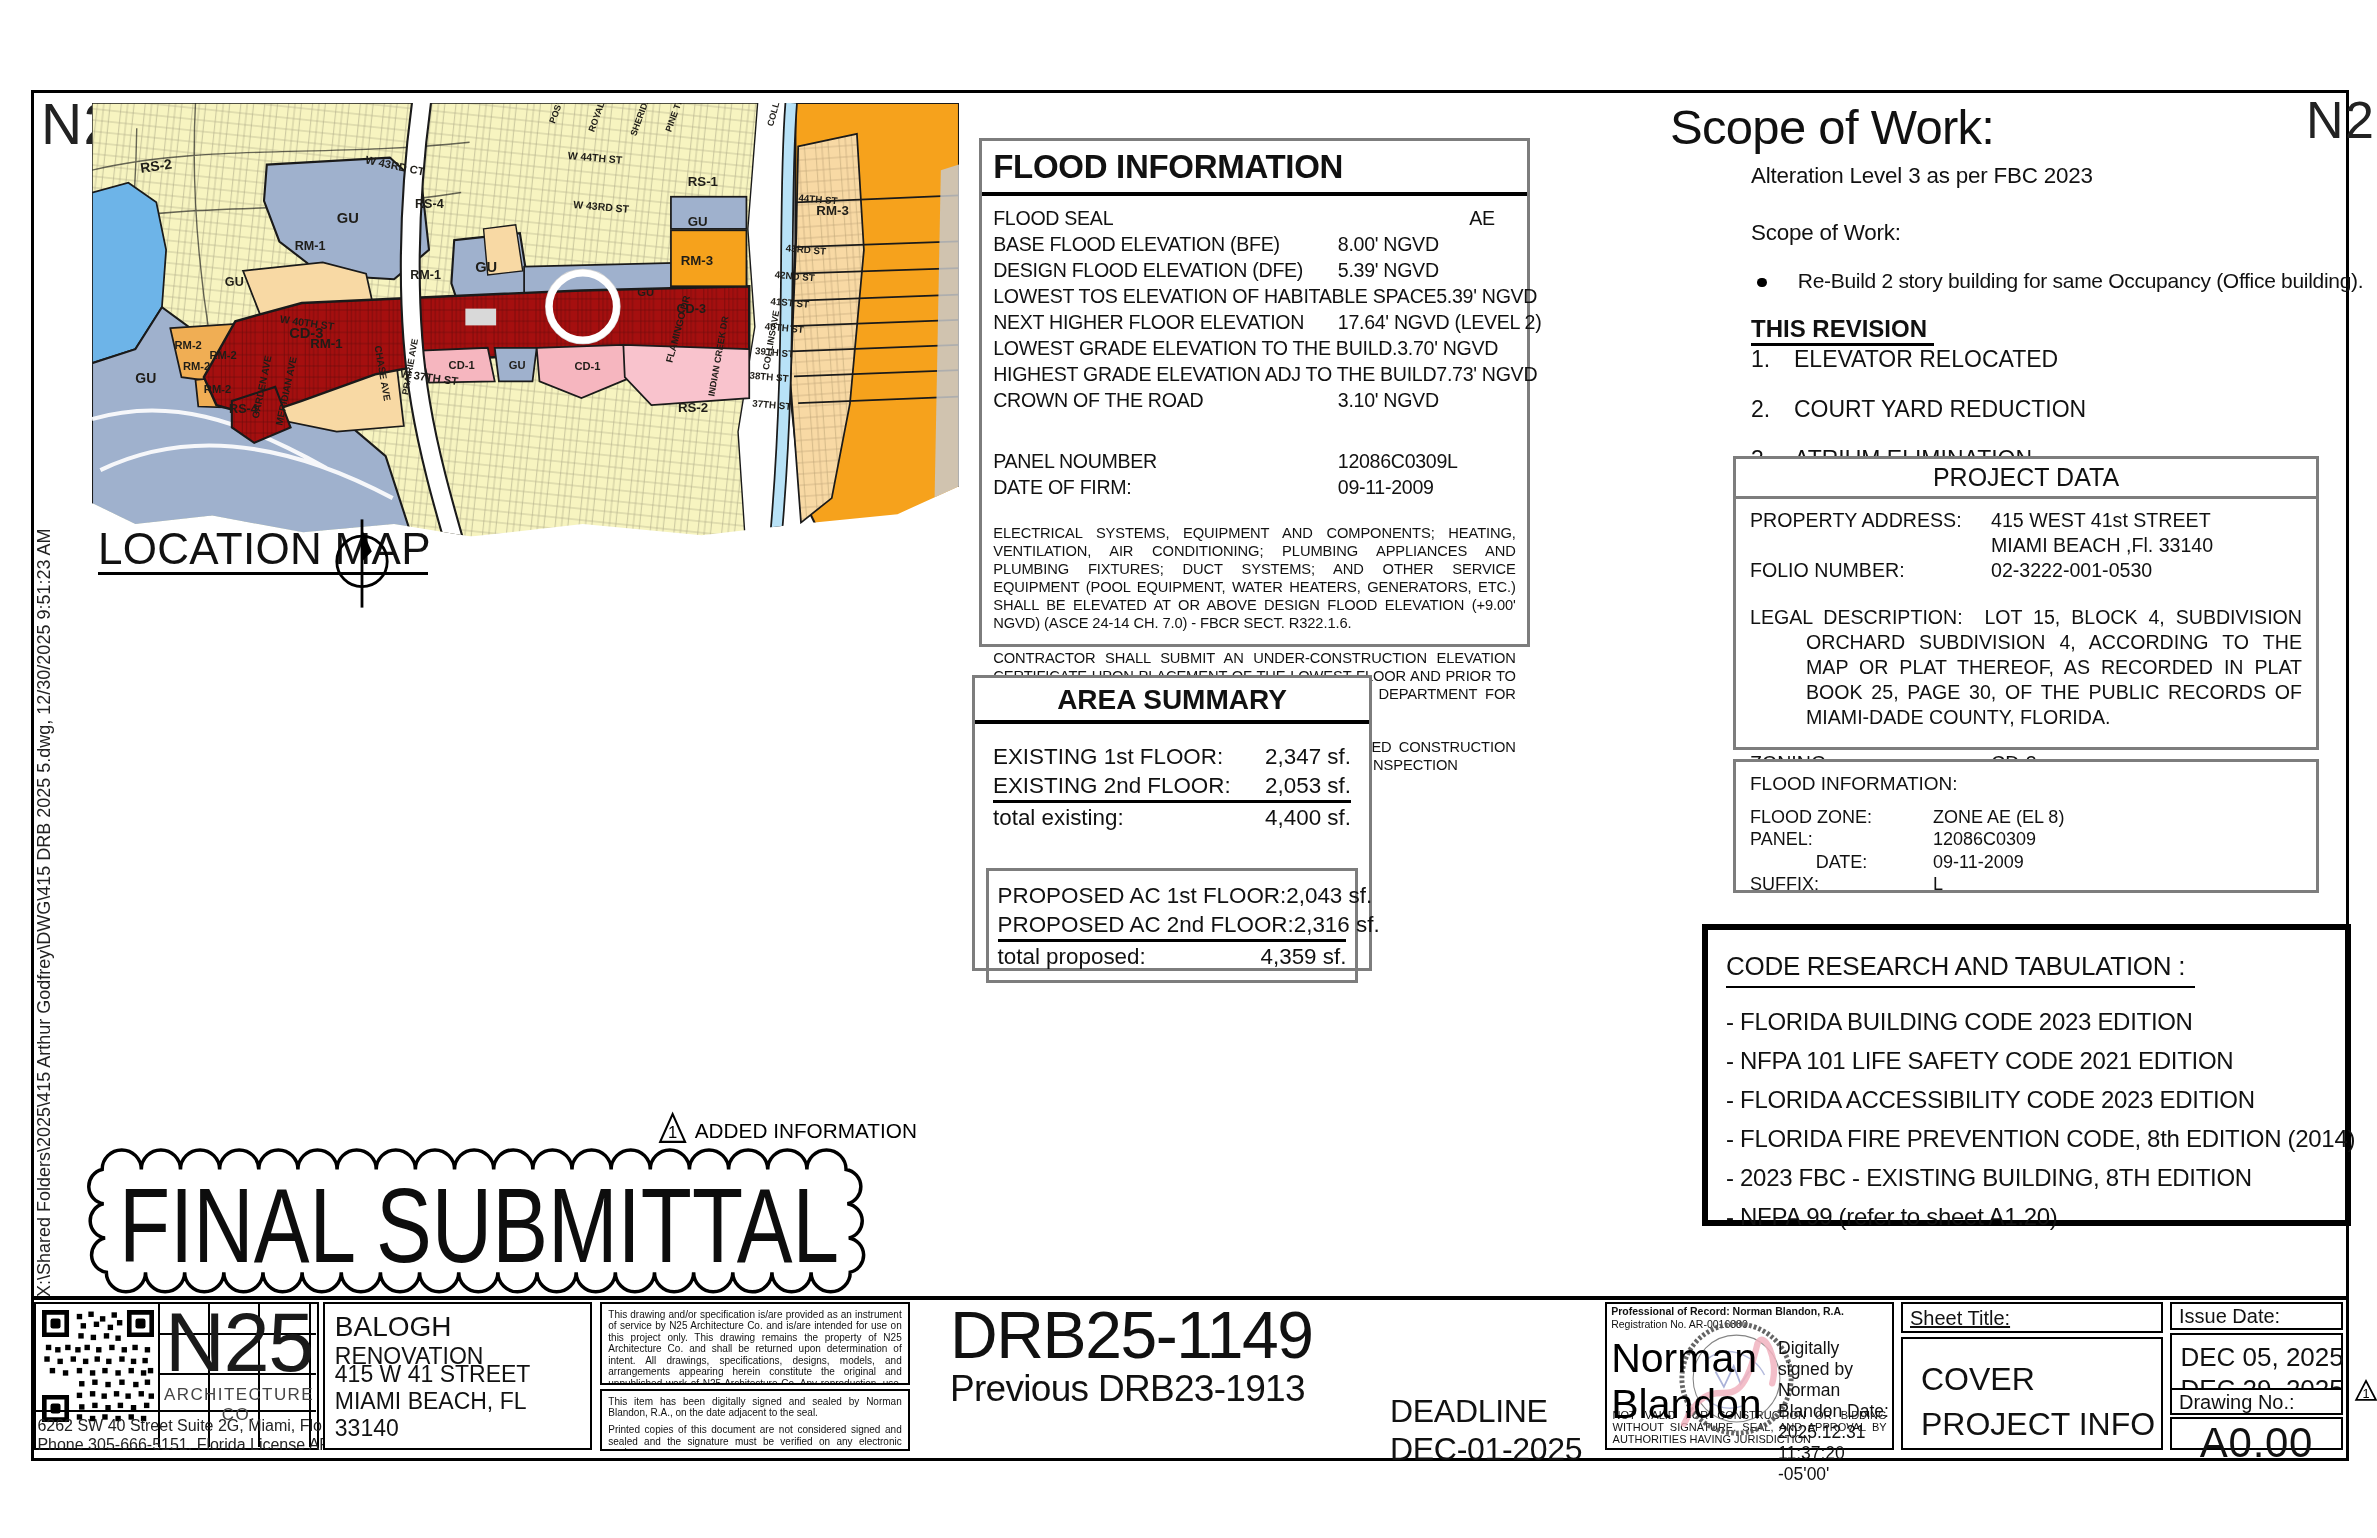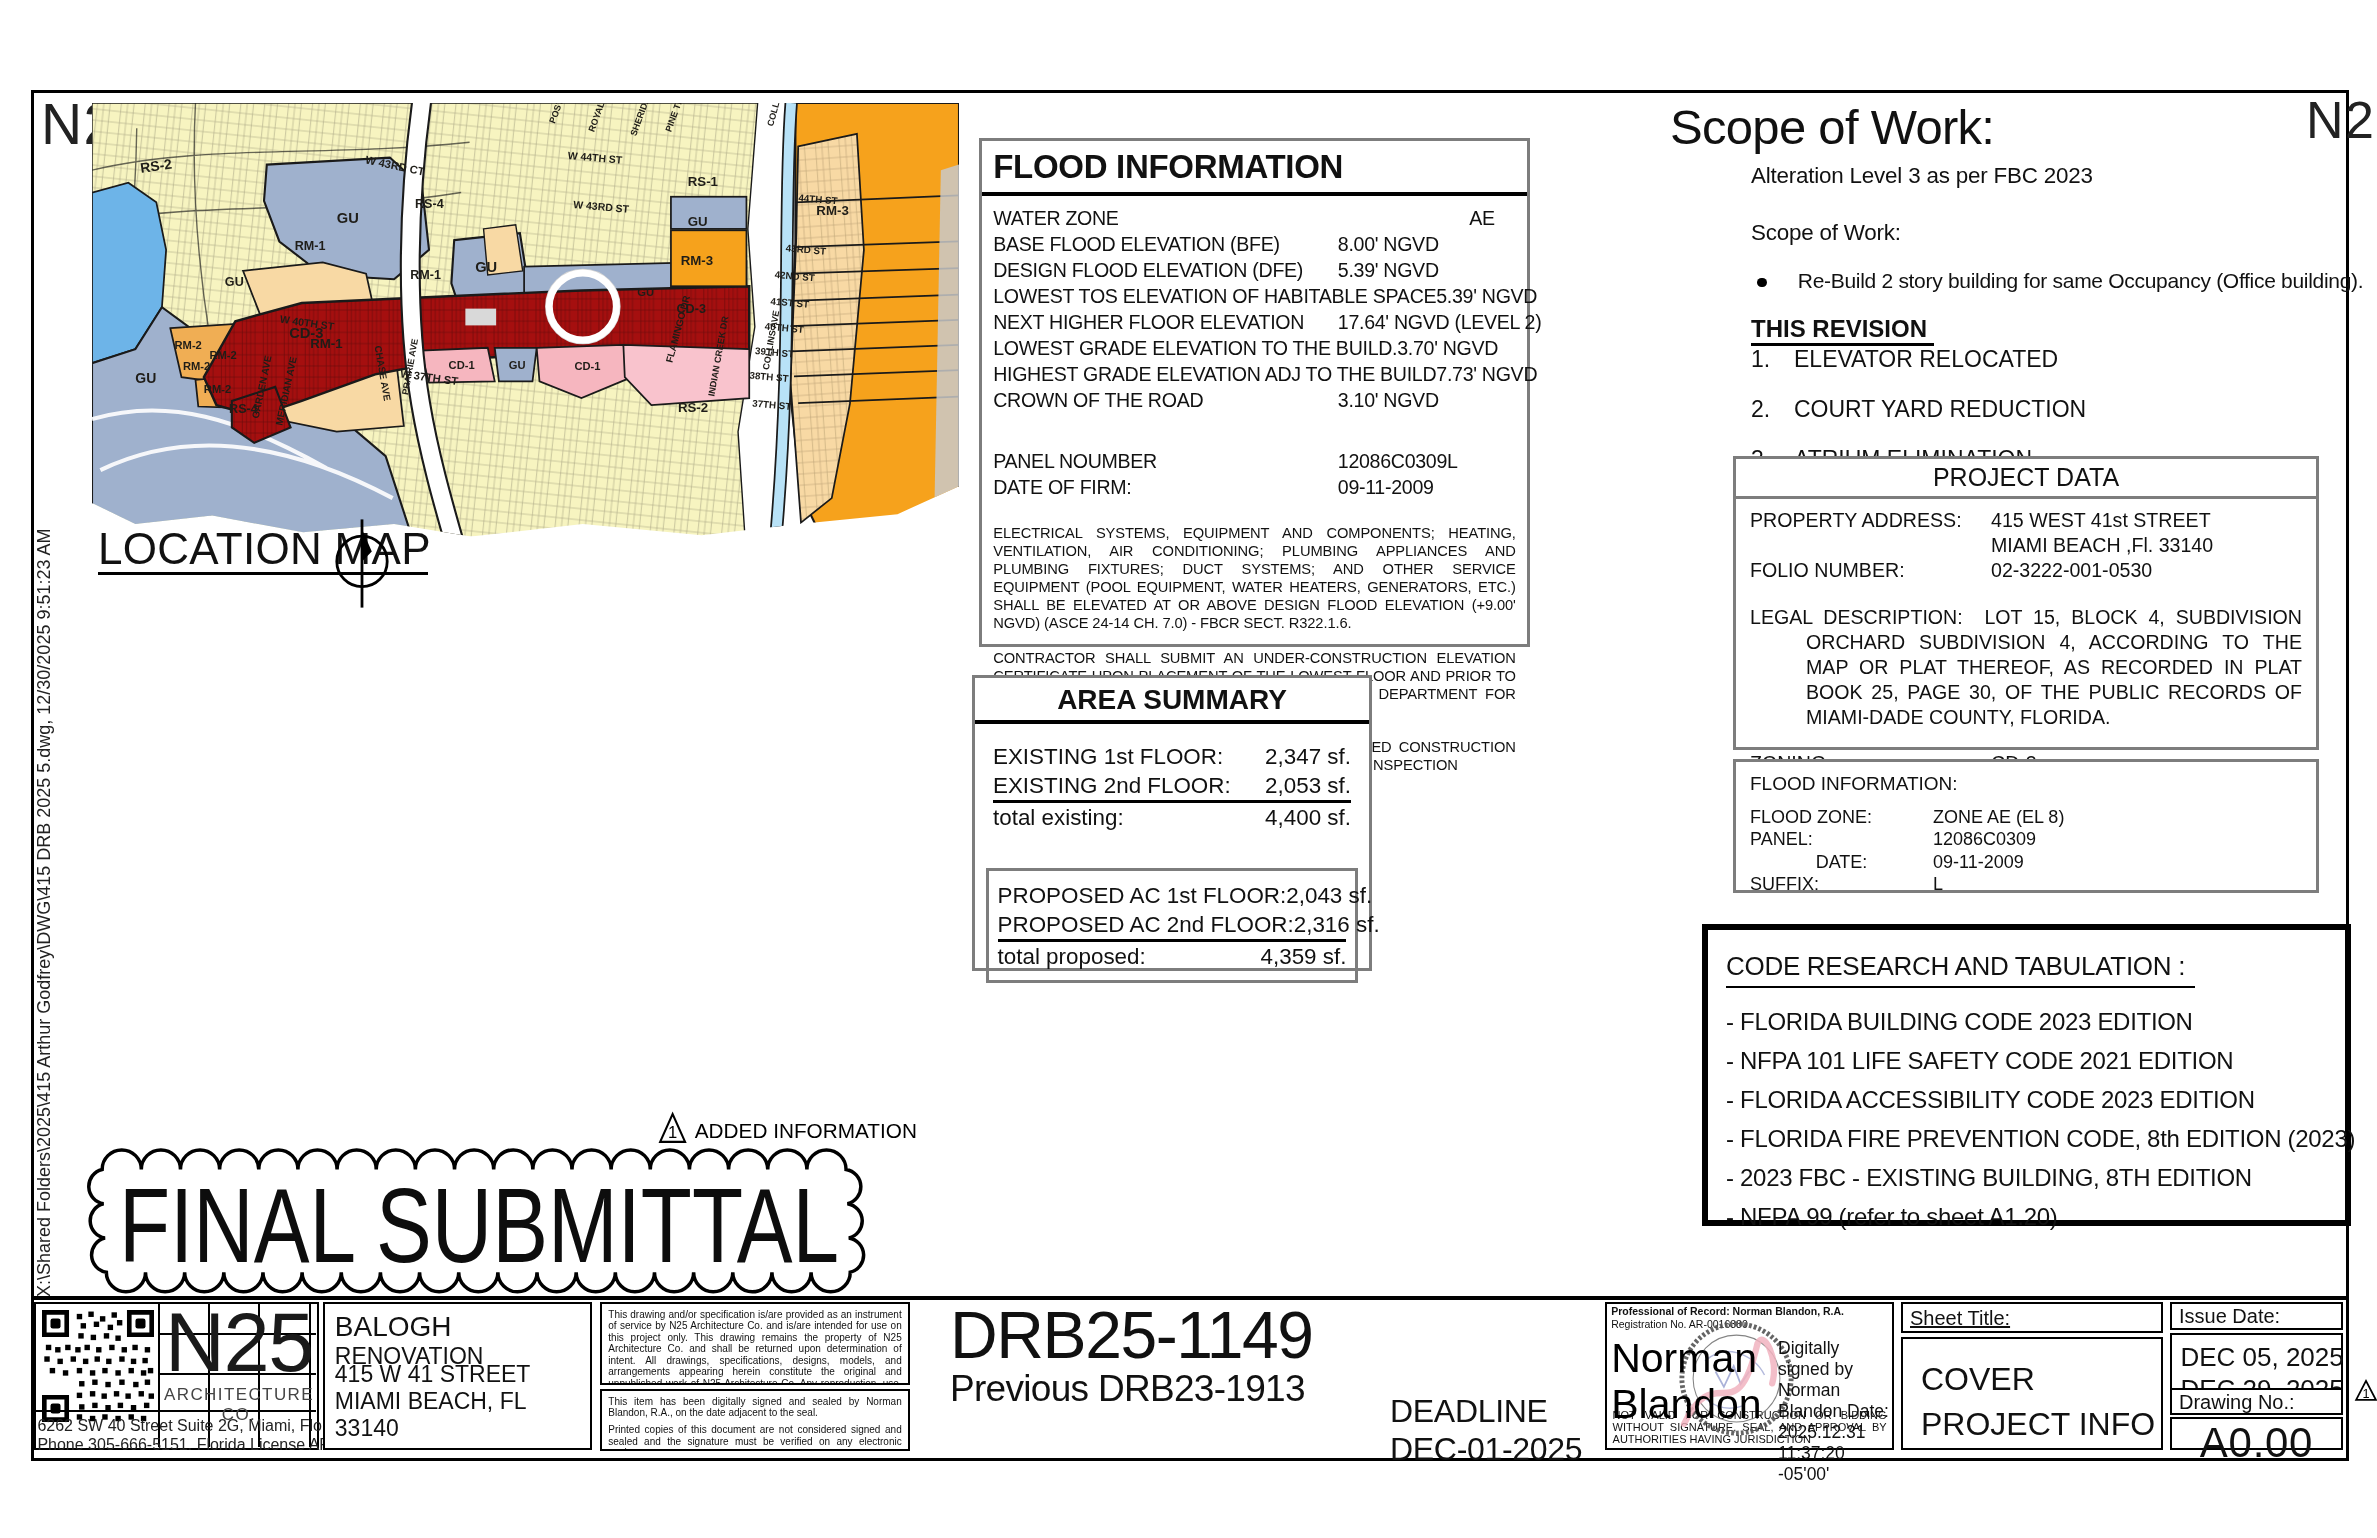--- a/index.html
+++ b/index.html
@@ -189,21 +189,21 @@
   <svg style="position:absolute;left:320px;top:518px;" width="84" height="91" viewBox="0 0 120 130">
     <line x1="60" y1="2" x2="60" y2="128" stroke="#000" stroke-width="4"></line>
     <circle cx="60" cy="62" r="36" fill="none" stroke="#000" stroke-width="4"></circle>
     <path d="M60,62 L60,16 L74,48 Z" fill="#000"></path>
   </svg>
 
   <div class="graybox" style="left:979px;top:138px;width:551px;height:509px;">
     <div class="flood-title">FLOOD INFORMATION</div>
     <div style="padding:9.8px 11.2px 0;" id="flood-rows">
         <div class="frow ae">
-          <span class="fl">WATER ZONE</span>
+          <span class="fl">FLOOD SEAL</span>
           <span class="fv">AE</span>
         </div>
         <div class="frow">
           <span class="fl">BASE FLOOD ELEVATION (BFE)</span>
           <span class="fv">8.00' NGVD</span>
         </div>
         <div class="frow">
           <span class="fl">DESIGN FLOOD ELEVATION (DFE)</span>
           <span class="fv">5.39' NGVD</span>
         </div>
@@ -356,21 +356,21 @@
         </div>
     </div>
   </div>
 
   <div class="codebox">
     <div class="code-h">CODE RESEARCH AND TABULATION :</div>
     <div id="code-list">
         <div class="codeitem">- FLORIDA BUILDING CODE 2023 EDITION</div>
         <div class="codeitem">- NFPA 101 LIFE SAFETY CODE 2021 EDITION</div>
         <div class="codeitem">- FLORIDA ACCESSIBILITY CODE 2023 EDITION</div>
-        <div class="codeitem">- FLORIDA FIRE PREVENTION CODE, 8th EDITION (2023)</div>
+        <div class="codeitem">- FLORIDA FIRE PREVENTION CODE, 8th EDITION (2014)</div>
         <div class="codeitem">- 2023 FBC - EXISTING BUILDING, 8TH EDITION</div>
         <div class="codeitem">- NFPA 99 (refer to sheet A1.20)</div>
       </div>
   </div>
 
   <svg style="position:absolute;left:70px;top:1133px;" width="818" height="175" viewBox="0 0 1170 250">
     <path d="M46,52
       a28,28 0 0 1 56,0 a28,28 0 0 1 56,0 a28,28 0 0 1 56,0 a28,28 0 0 1 56,0 a28,28 0 0 1 56,0
       a28,28 0 0 1 56,0 a28,28 0 0 1 56,0 a28,28 0 0 1 56,0 a28,28 0 0 1 56,0 a28,28 0 0 1 56,0
       a28,28 0 0 1 56,0 a28,28 0 0 1 56,0 a28,28 0 0 1 56,0 a28,28 0 0 1 56,0 a28,28 0 0 1 56,0

